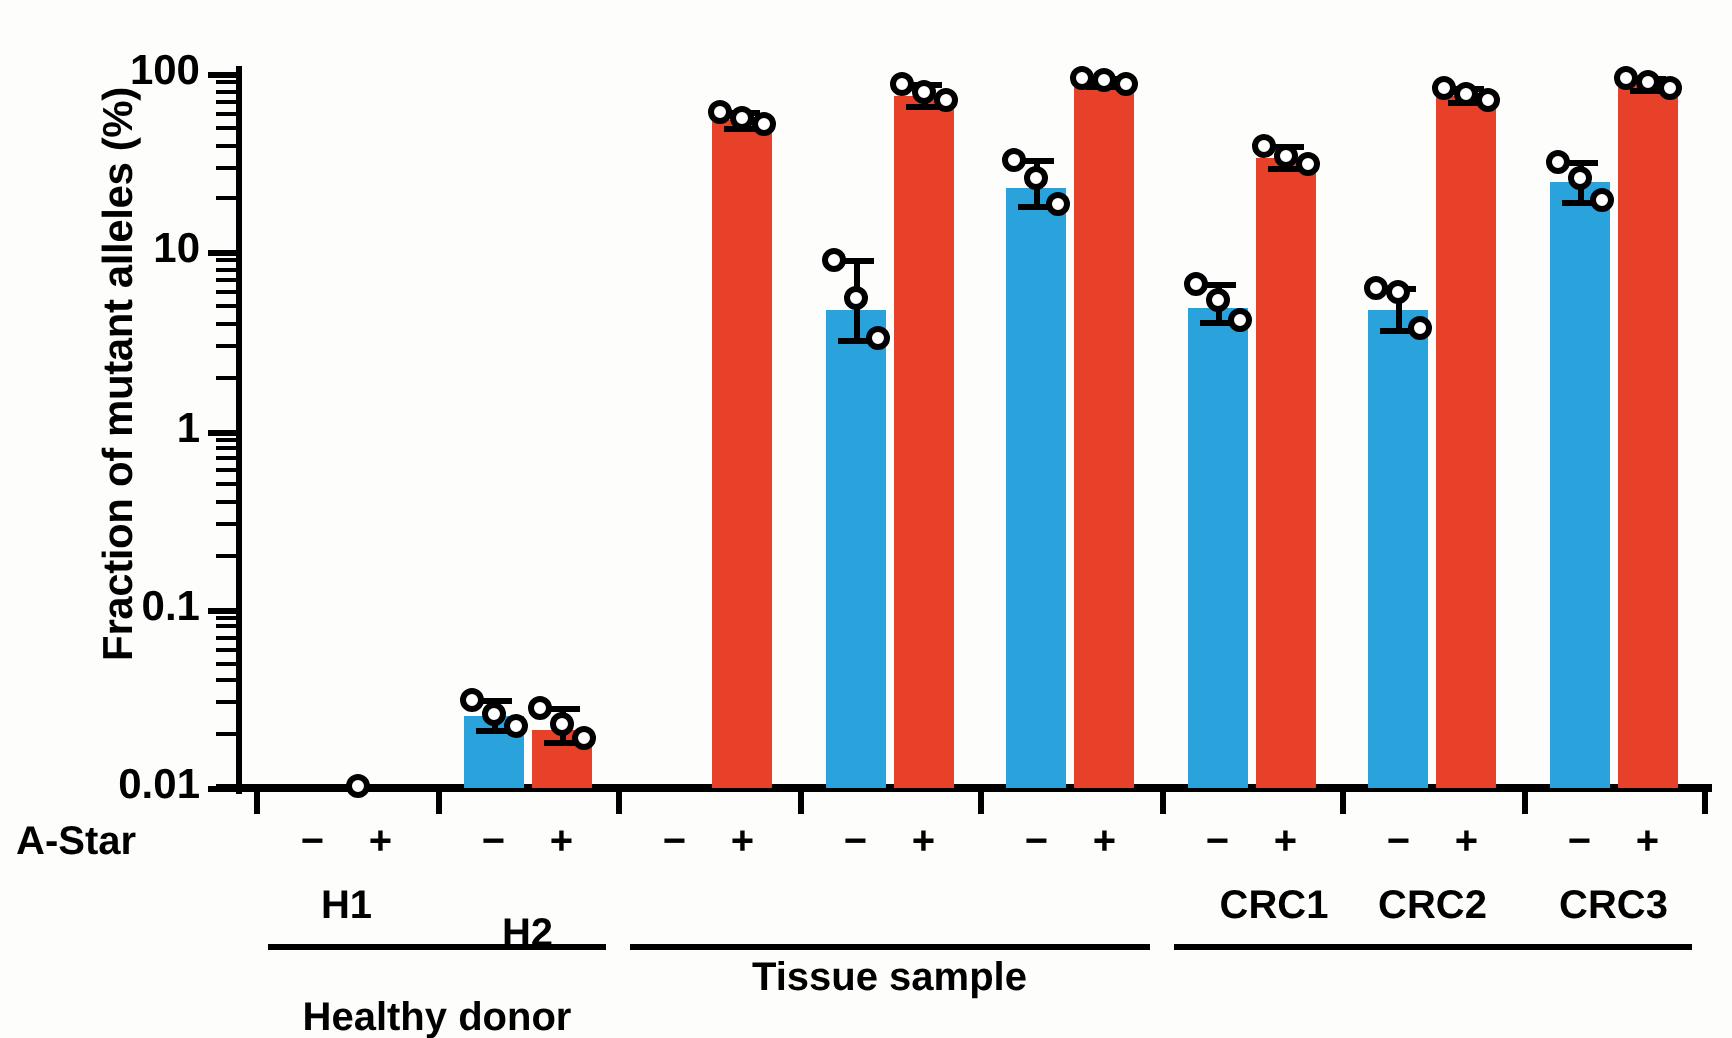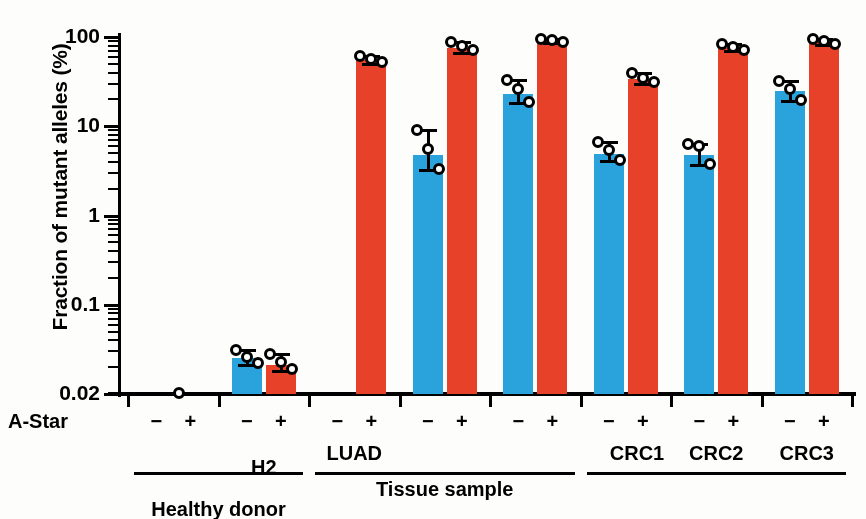--- a/index.html
+++ b/index.html
@@ -97,46 +97,46 @@
       <div class="ylab" style="top: 292.75px; left: 0px; width: 100px;">0.1</div>
       <div class="ytick minor" style="top: 366.133px;"></div>
       <div class="ytick minor" style="top: 350.417px;"></div>
       <div class="ytick minor" style="top: 339.266px;"></div>
       <div class="ytick minor" style="top: 330.617px;"></div>
       <div class="ytick minor" style="top: 323.55px;"></div>
       <div class="ytick minor" style="top: 317.575px;"></div>
       <div class="ytick minor" style="top: 312.399px;"></div>
       <div class="ytick minor" style="top: 307.834px;"></div>
       <div class="ytick major" style="top: 393px;"></div>
-      <div class="ylab" style="top: 382px; left: 0px; width: 100px;">0.02</div>
+      <div class="ylab" style="top: 382px; left: 0px; width: 100px;">0.01</div>
     </div>
   <div id="xtick-layer">
       <div class="xtick" style="left: 217.5px;"></div>
       <div class="xtick" style="left: 308px;"></div>
       <div class="xtick" style="left: 398.5px;"></div>
       <div class="xtick" style="left: 489px;"></div>
       <div class="xtick" style="left: 579.5px;"></div>
       <div class="xtick" style="left: 670px;"></div>
       <div class="xtick" style="left: 760.5px;"></div>
       <div class="xtick" style="left: 851px;"></div>
       <div class="xtick" style="left: 127px;"></div>
     </div>
 
   <div id="plot"></div>
 
   <div id="annot">
     <div id="astar-label">A-Star</div>
   <div class="signrow" style="left: 136.25px;">−</div>
       <div class="signrow" style="left: 170.25px;">+</div>
+      <div class="catlab" style="left: 118.25px; width: 110px; top: 46px;">H1</div>
       <div class="signrow" style="left: 226.75px;">−</div>
       <div class="signrow" style="left: 260.75px;">+</div>
       <div class="catlab" style="left: 208.75px; width: 110px; top: 60px;">H2</div>
       <div class="signrow" style="left: 317.25px;">−</div>
       <div class="signrow" style="left: 351.25px;">+</div>
-      <div class="catlab" style="left: 299.25px; width: 110px; top: 46px;">LUAD</div>
       <div class="signrow" style="left: 407.75px;">−</div>
       <div class="signrow" style="left: 441.75px;">+</div>
       <div class="signrow" style="left: 498.25px;">−</div>
       <div class="signrow" style="left: 532.25px;">+</div>
       <div class="signrow" style="left: 588.75px;">−</div>
       <div class="signrow" style="left: 622.75px;">+</div>
       <div class="catlab" style="left: 582px; width: 110px; top: 46px;">CRC1</div>
       <div class="signrow" style="left: 679.25px;">−</div>
       <div class="signrow" style="left: 713.25px;">+</div>
       <div class="catlab" style="left: 661.25px; width: 110px; top: 46px;">CRC2</div>

